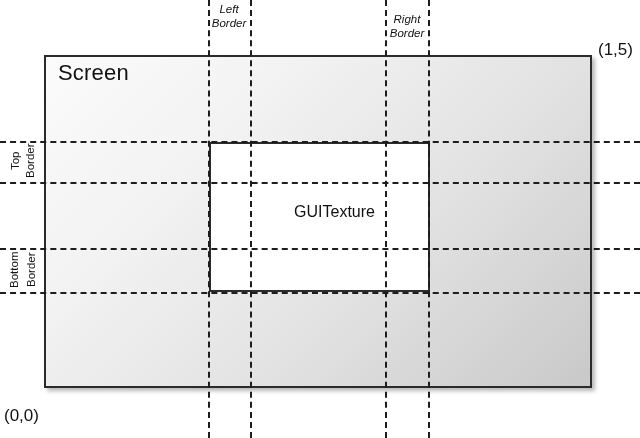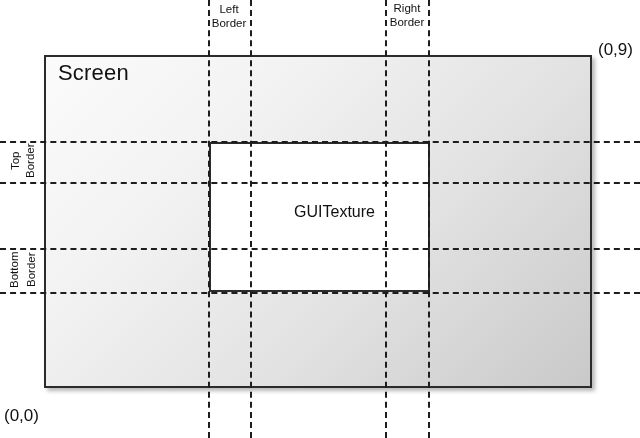--- a/index.html
+++ b/index.html
@@ -83,20 +83,21 @@
   }
 
   
   .border-label-h {
     position: absolute;
     text-align: center;
     font-size: 11.5px;
     line-height: 13.5px;
     color: #111;
     white-space: nowrap;
+    font-style: italic;
   }
   .border-label-v {
     position: absolute;
     font-size: 11.5px;
     line-height: 13.5px;
     color: #111;
     white-space: nowrap;
     transform: rotate(-90deg);
     transform-origin: center center;
     text-align: center;
@@ -133,35 +134,35 @@
 
   <div class="screen-label">Screen</div>
 
   <div class="texture-label">GUITexture</div>
 
   <div class="border-label-h" style="left:199px; top:3px; width:60px;">
     <div>Left</div>
     <div>Border</div>
   </div>
 
-  <div class="border-label-h" style="left:377px; top:2px; width:60px;">
+  <div class="border-label-h" style="left:377px; top:13px; width:60px;">
     <div>Right</div>
     <div>Border</div>
   </div>
 
   <div class="border-label-v" style="left:-14px; top:154px; width:60px;">
     <div>Top</div>
   </div>
   <div class="border-label-v" style="left:1px; top:154px; width:60px;">
     <div>Border</div>
   </div>
 
   <div class="border-label-v" style="left:-18px; top:263px; width:66px;">
     <div>Bottom</div>
   </div>
   <div class="border-label-v" style="left:-1px; top:263px; width:66px;">
     <div>Border</div>
   </div>
 
-  <div class="coord-label coord-tr">(0,9)</div>
+  <div class="coord-label coord-tr">(1,5)</div>
   <div class="coord-label coord-bl">(0,0)</div>
 
 </div>
 
 </body></html>

